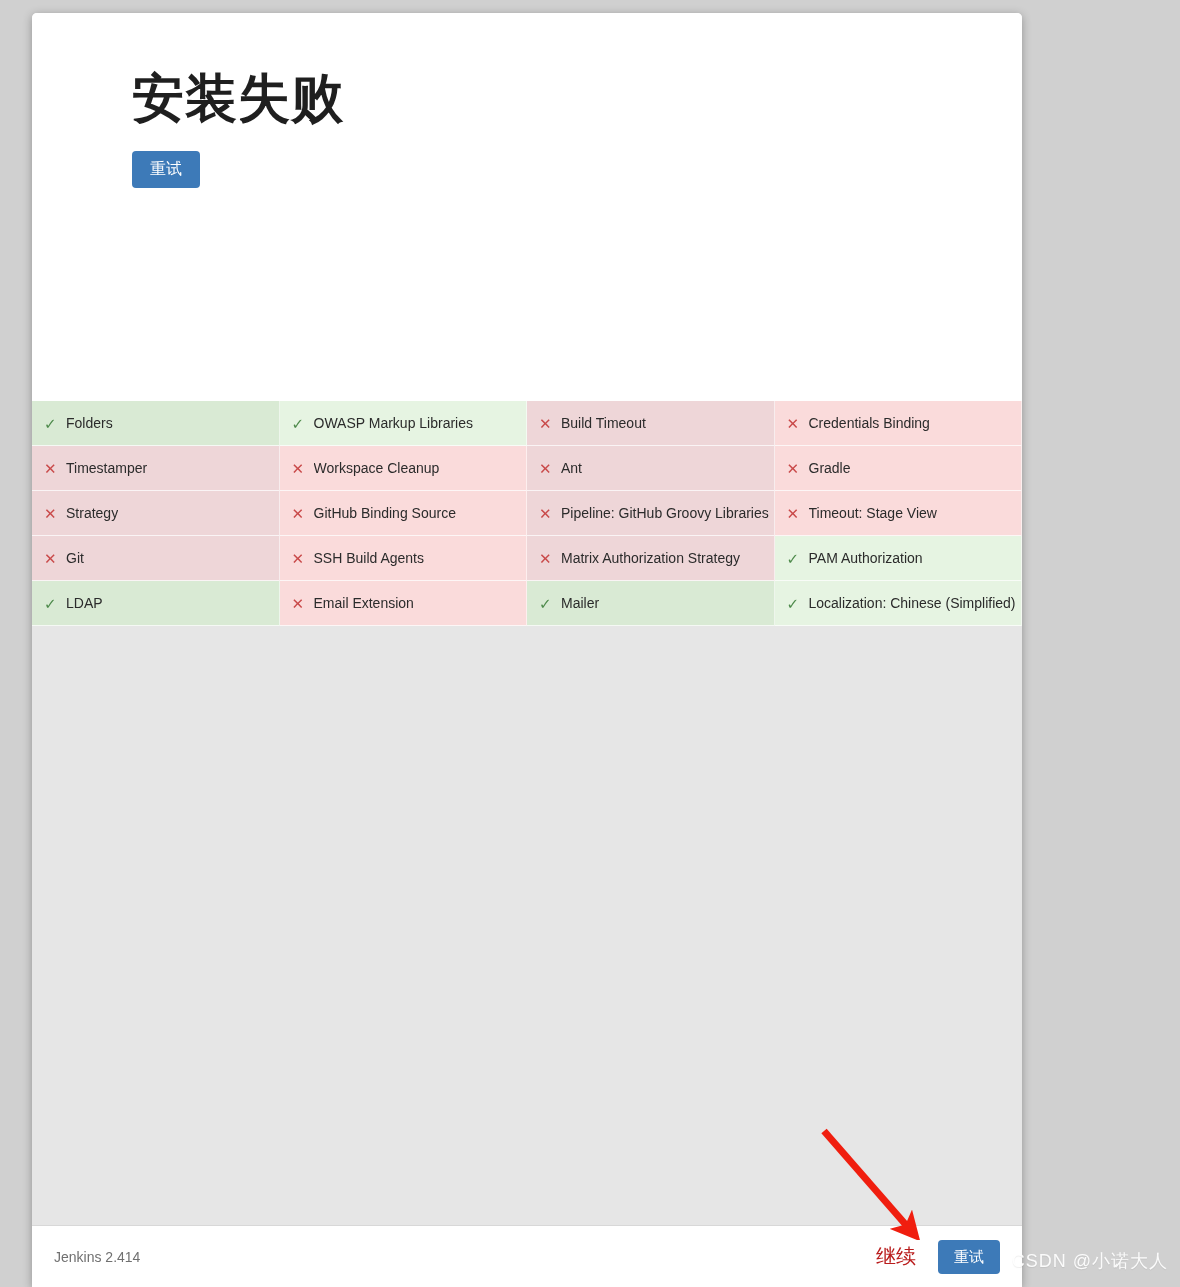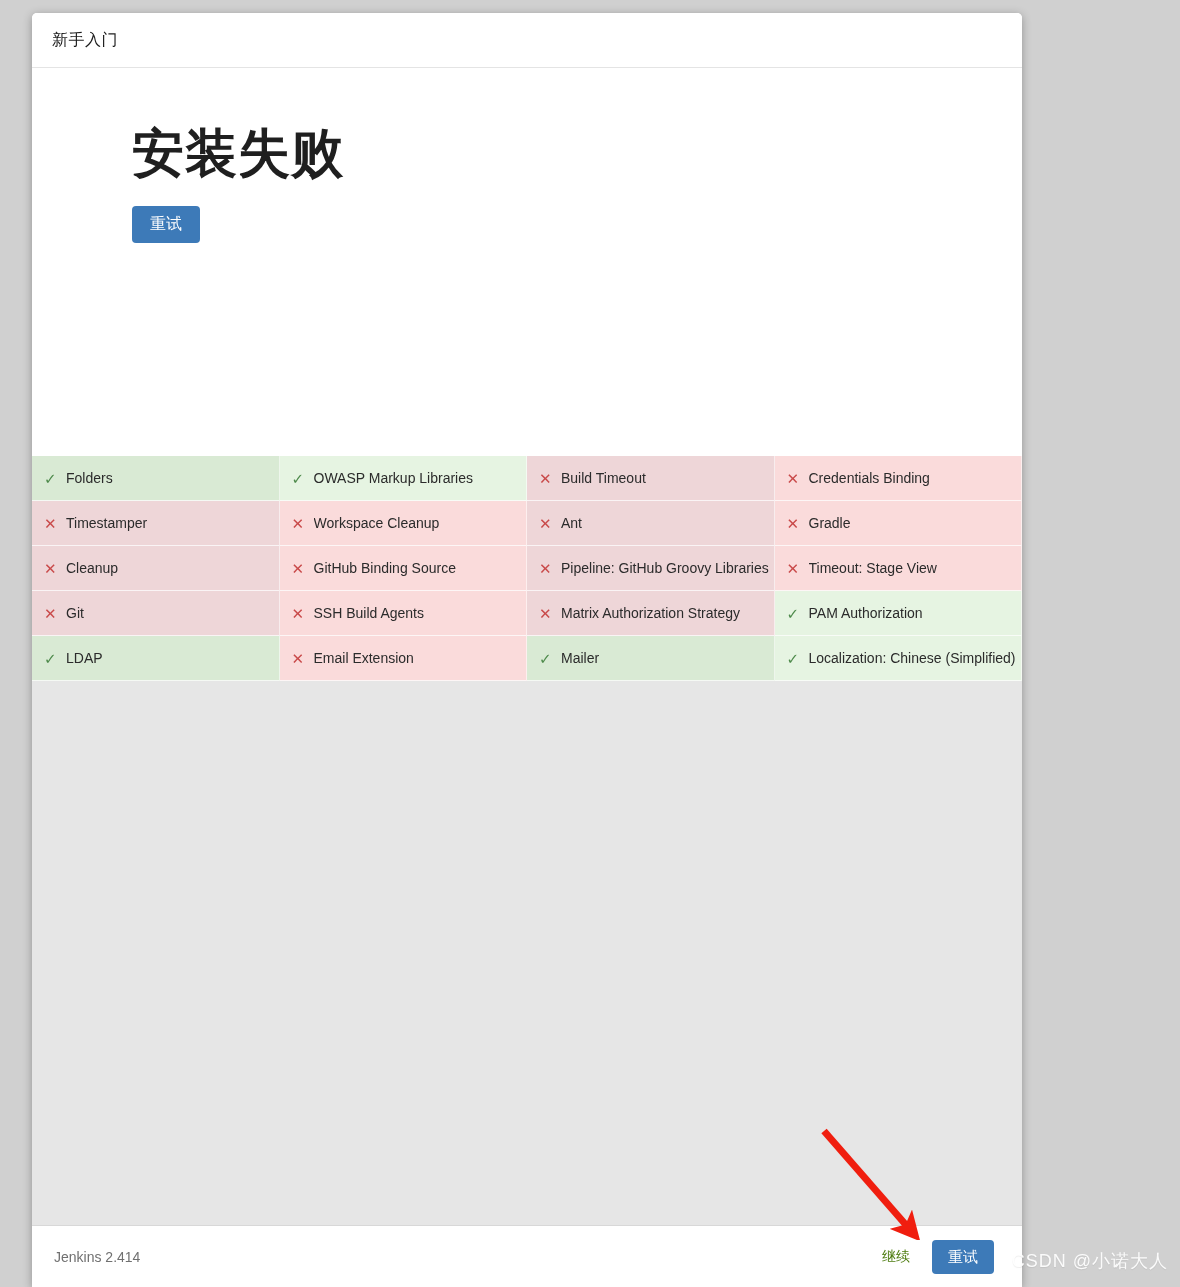--- a/index.html
+++ b/index.html
@@ -135,35 +135,35 @@
   .filler { flex: 1 1 auto; background: #e6e6e6; }
 
   
   .dialog-footer {
     flex: 0 0 62px;
     height: 62px;
     background: #ffffff;
     border-top: 1px solid #d8d8d8;
     display: flex;
     align-items: center;
-    padding: 0 28px 0 22px;
+    padding: 0 22px 0 22px;
   }
   .footer-version {
     font-size: 14px;
     color: #707070;
   }
   .footer-actions {
     margin-left: auto;
     display: flex;
     align-items: center;
     gap: 22px;
   }
   .link-continue {
-    font-size: 14px;
-    color: #4d7c0f;
+    font-size: 20px;
+    color: #b91c1c;
     text-decoration: none;
     cursor: pointer;
   }
   .btn-footer {
     background: #3d7ab8;
     color: #ffffff;
     border: none;
     border-radius: 4px;
     font-size: 15px;
     padding: 9px 16px 10px;
@@ -195,23 +195,20 @@
     z-index: 30;
     user-select: none;
     white-space: nowrap;
   }
 </style>
 </head>
 <body>
 
 <div class="dialog">
 
-  <div class="dialog-header">
-    <span class="title">新手入门</span>
-  </div>
 
   <div class="dialog-body">
 
     <div class="hero">
       <h1>安装失败</h1>
       <button class="btn-primary">重试</button>
     </div>
 
     <div class="plugin-grid" style="grid-template-columns: repeat(4, 1fr);">
         <div class="plugin-cell ok">
@@ -241,21 +238,21 @@
         <div class="plugin-cell fail">
           <span class="mark">✕</span>
           <span class="pname">Ant</span>
         </div>
         <div class="plugin-cell fail alt">
           <span class="mark">✕</span>
           <span class="pname">Gradle</span>
         </div>
         <div class="plugin-cell fail">
           <span class="mark">✕</span>
-          <span class="pname">Cleanup</span>
+          <span class="pname">Strategy</span>
         </div>
         <div class="plugin-cell fail alt">
           <span class="mark">✕</span>
           <span class="pname">GitHub Binding Source</span>
         </div>
         <div class="plugin-cell fail">
           <span class="mark">✕</span>
           <span class="pname">Pipeline: GitHub Groovy Libraries</span>
         </div>
         <div class="plugin-cell fail alt">

